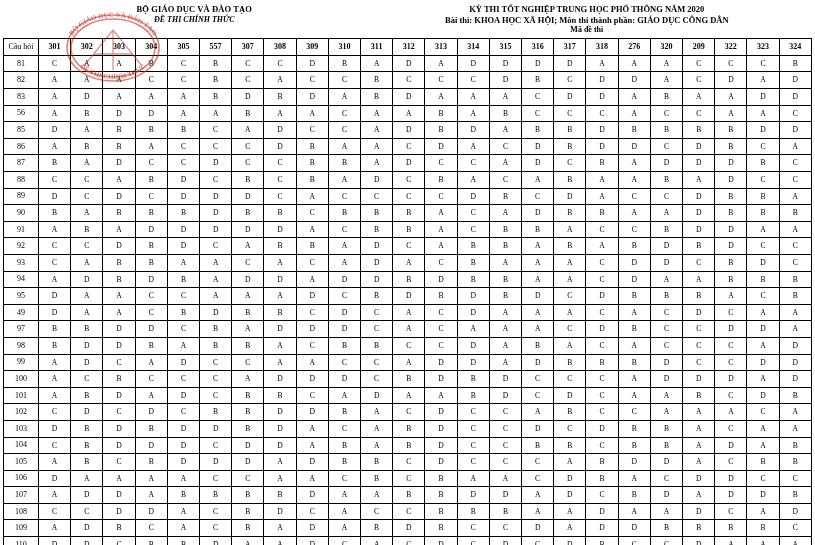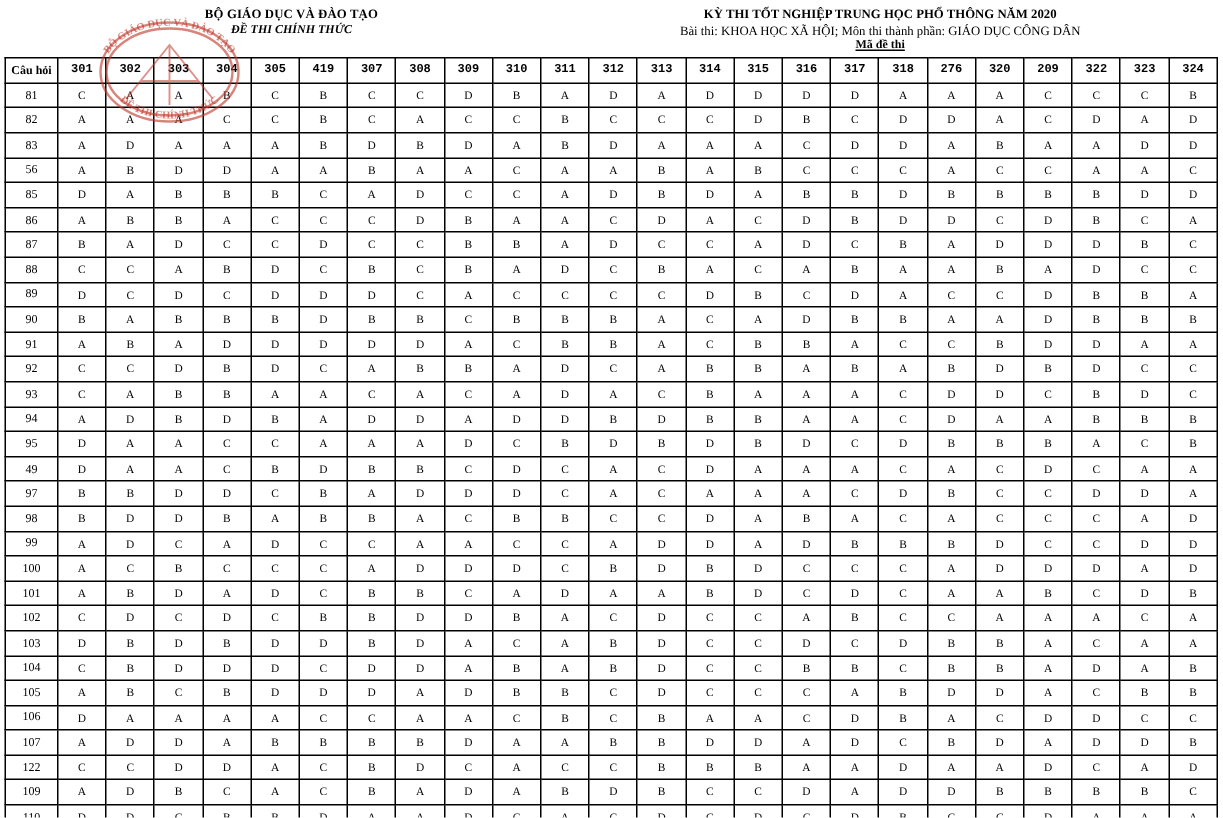--- a/index.html
+++ b/index.html
@@ -40,22 +40,22 @@
   .header-right {
     width: 56%;
     text-align: center;
     font-size: 8.5px;
     line-height: 1.25;
     box-sizing: border-box;
   }
   .header-left .line1 { font-weight: bold; letter-spacing: .1px; }
   .header-left .line2 { font-weight: bold; font-style: italic; font-size: 8px; }
   .header-right .line1 { font-weight: bold; text-align: center; }
-  .header-right .line2 { font-weight: normal; }
-  .header-right .line3 { font-weight: bold; font-size: 8px; text-decoration: underline; }
+  .header-right .line2 { font-weight: bold; }
+  .header-right .line3 { font-weight: bold; font-size: 8px; }
 
   
   .table-wrap {
     padding: 1px 3px 0 3px;
   }
   table.ans {
     border-collapse: collapse;
     width: 809px;
     table-layout: fixed;
     font-size: 7.6px;
@@ -63,27 +63,26 @@
   table.ans th, table.ans td {
     border: 0.6px solid #000;
     text-align: center;
     vertical-align: middle;
     height: 15.6px;
     padding: 0;
     line-height: 1;
   }
   table.ans th.corner {
     width: 34px;
-    font-weight: bold;
+    font-weight: normal;
     font-size: 8px;
   }
   table.ans th.code {
     font-weight: bold;
     font-size: 8px;
-    font-family: Liberation Mono, monospace;
   }
   table.ans td.qno {
     font-weight: normal;
     font-size: 8px;
   }
 
   
   .stamp {
     position: absolute;
     left: 54px;
@@ -114,21 +113,21 @@
   <div class="table-wrap">
     <table class="ans">
       <thead>
         <tr>
           <th class="corner">Câu hỏi</th>
         <th class="code">301</th>
             <th class="code">302</th>
             <th class="code">303</th>
             <th class="code">304</th>
             <th class="code">305</th>
-            <th class="code">419</th>
+            <th class="code">557</th>
             <th class="code">307</th>
             <th class="code">308</th>
             <th class="code">309</th>
             <th class="code">310</th>
             <th class="code">311</th>
             <th class="code">312</th>
             <th class="code">313</th>
             <th class="code">314</th>
             <th class="code">315</th>
             <th class="code">316</th>
@@ -866,21 +865,21 @@
             <td>D</td>
             <td>C</td>
             <td>B</td>
             <td>D</td>
             <td>A</td>
             <td>D</td>
             <td>D</td>
             <td>B</td>
           </tr>
           <tr>
-            <td class="qno">122</td>
+            <td class="qno">108</td>
             <td>C</td>
             <td>C</td>
             <td>D</td>
             <td>D</td>
             <td>A</td>
             <td>C</td>
             <td>B</td>
             <td>D</td>
             <td>C</td>
             <td>A</td>

